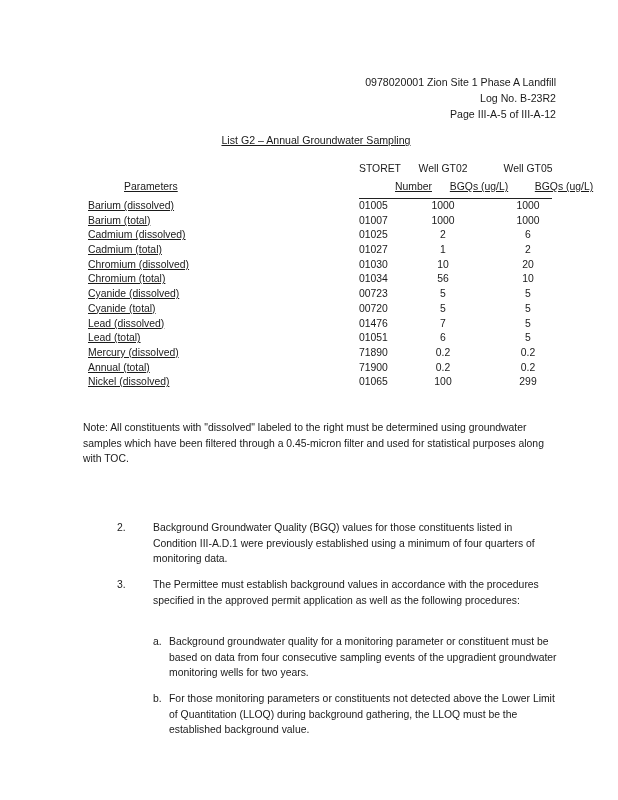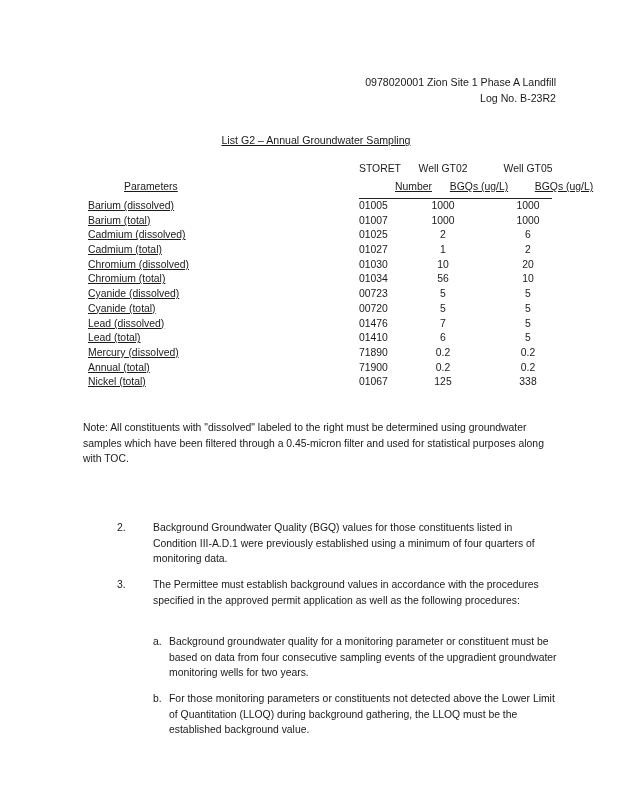--- a/index.html
+++ b/index.html
@@ -97,20 +97,21 @@
     .sub-item .text { position: absolute; left: 16px; width: 390px; }
   </style>
 </head>
 <body>
 
 <div class="page">
 
   <div class="header">
     <div>0978020001 Zion Site 1 Phase A Landfill</div>
     <div>Log No. B-23R2</div>
+    <div>Page III-A-5 of III-A-12</div>
   </div>
 
   <div class="title">List G2 – Annual Groundwater Sampling</div>
 
   <div class="table">
     <div class="thead-row">
       <span class="th" style="left:271px;">STORET</span>
       <span class="th" style="left:320px;width:70px;text-align:center;">Well GT02</span>
       <span class="th" style="left:405px;width:70px;text-align:center;">Well GT05</span>
     </div>
@@ -172,41 +173,41 @@
         <span class="td c-gt05">5</span>
       </div>
       <div class="tr">
         <span class="td c-param">Lead (dissolved)</span>
         <span class="td c-storet">01476</span>
         <span class="td c-gt02">7</span>
         <span class="td c-gt05">5</span>
       </div>
       <div class="tr">
         <span class="td c-param">Lead (total)</span>
-        <span class="td c-storet">01410</span>
+        <span class="td c-storet">01051</span>
         <span class="td c-gt02">6</span>
         <span class="td c-gt05">5</span>
       </div>
       <div class="tr">
         <span class="td c-param">Mercury (dissolved)</span>
         <span class="td c-storet">71890</span>
         <span class="td c-gt02">0.2</span>
         <span class="td c-gt05">0.2</span>
       </div>
       <div class="tr">
         <span class="td c-param">Annual (total)</span>
         <span class="td c-storet">71900</span>
         <span class="td c-gt02">0.2</span>
         <span class="td c-gt05">0.2</span>
       </div>
       <div class="tr">
-        <span class="td c-param">Nickel (total)</span>
-        <span class="td c-storet">01067</span>
-        <span class="td c-gt02">125</span>
-        <span class="td c-gt05">338</span>
+        <span class="td c-param">Nickel (dissolved)</span>
+        <span class="td c-storet">01065</span>
+        <span class="td c-gt02">100</span>
+        <span class="td c-gt05">299</span>
       </div>
     </div>
   </div>
 
   <div class="para" style="top:392px;">Note:  All constituents with "dissolved" labeled to the right must be determined using groundwater samples which have been filtered through a 0.45-micron filter and used for statistical purposes along with TOC.</div>
 
 
   <div class="num-item" style="top:492px;">
     <span class="num">2.</span>
     <div class="text">Background Groundwater Quality (BGQ) values for those constituents listed in Condition III-A.D.1 were previously established using a minimum of four quarters of monitoring data.</div>

